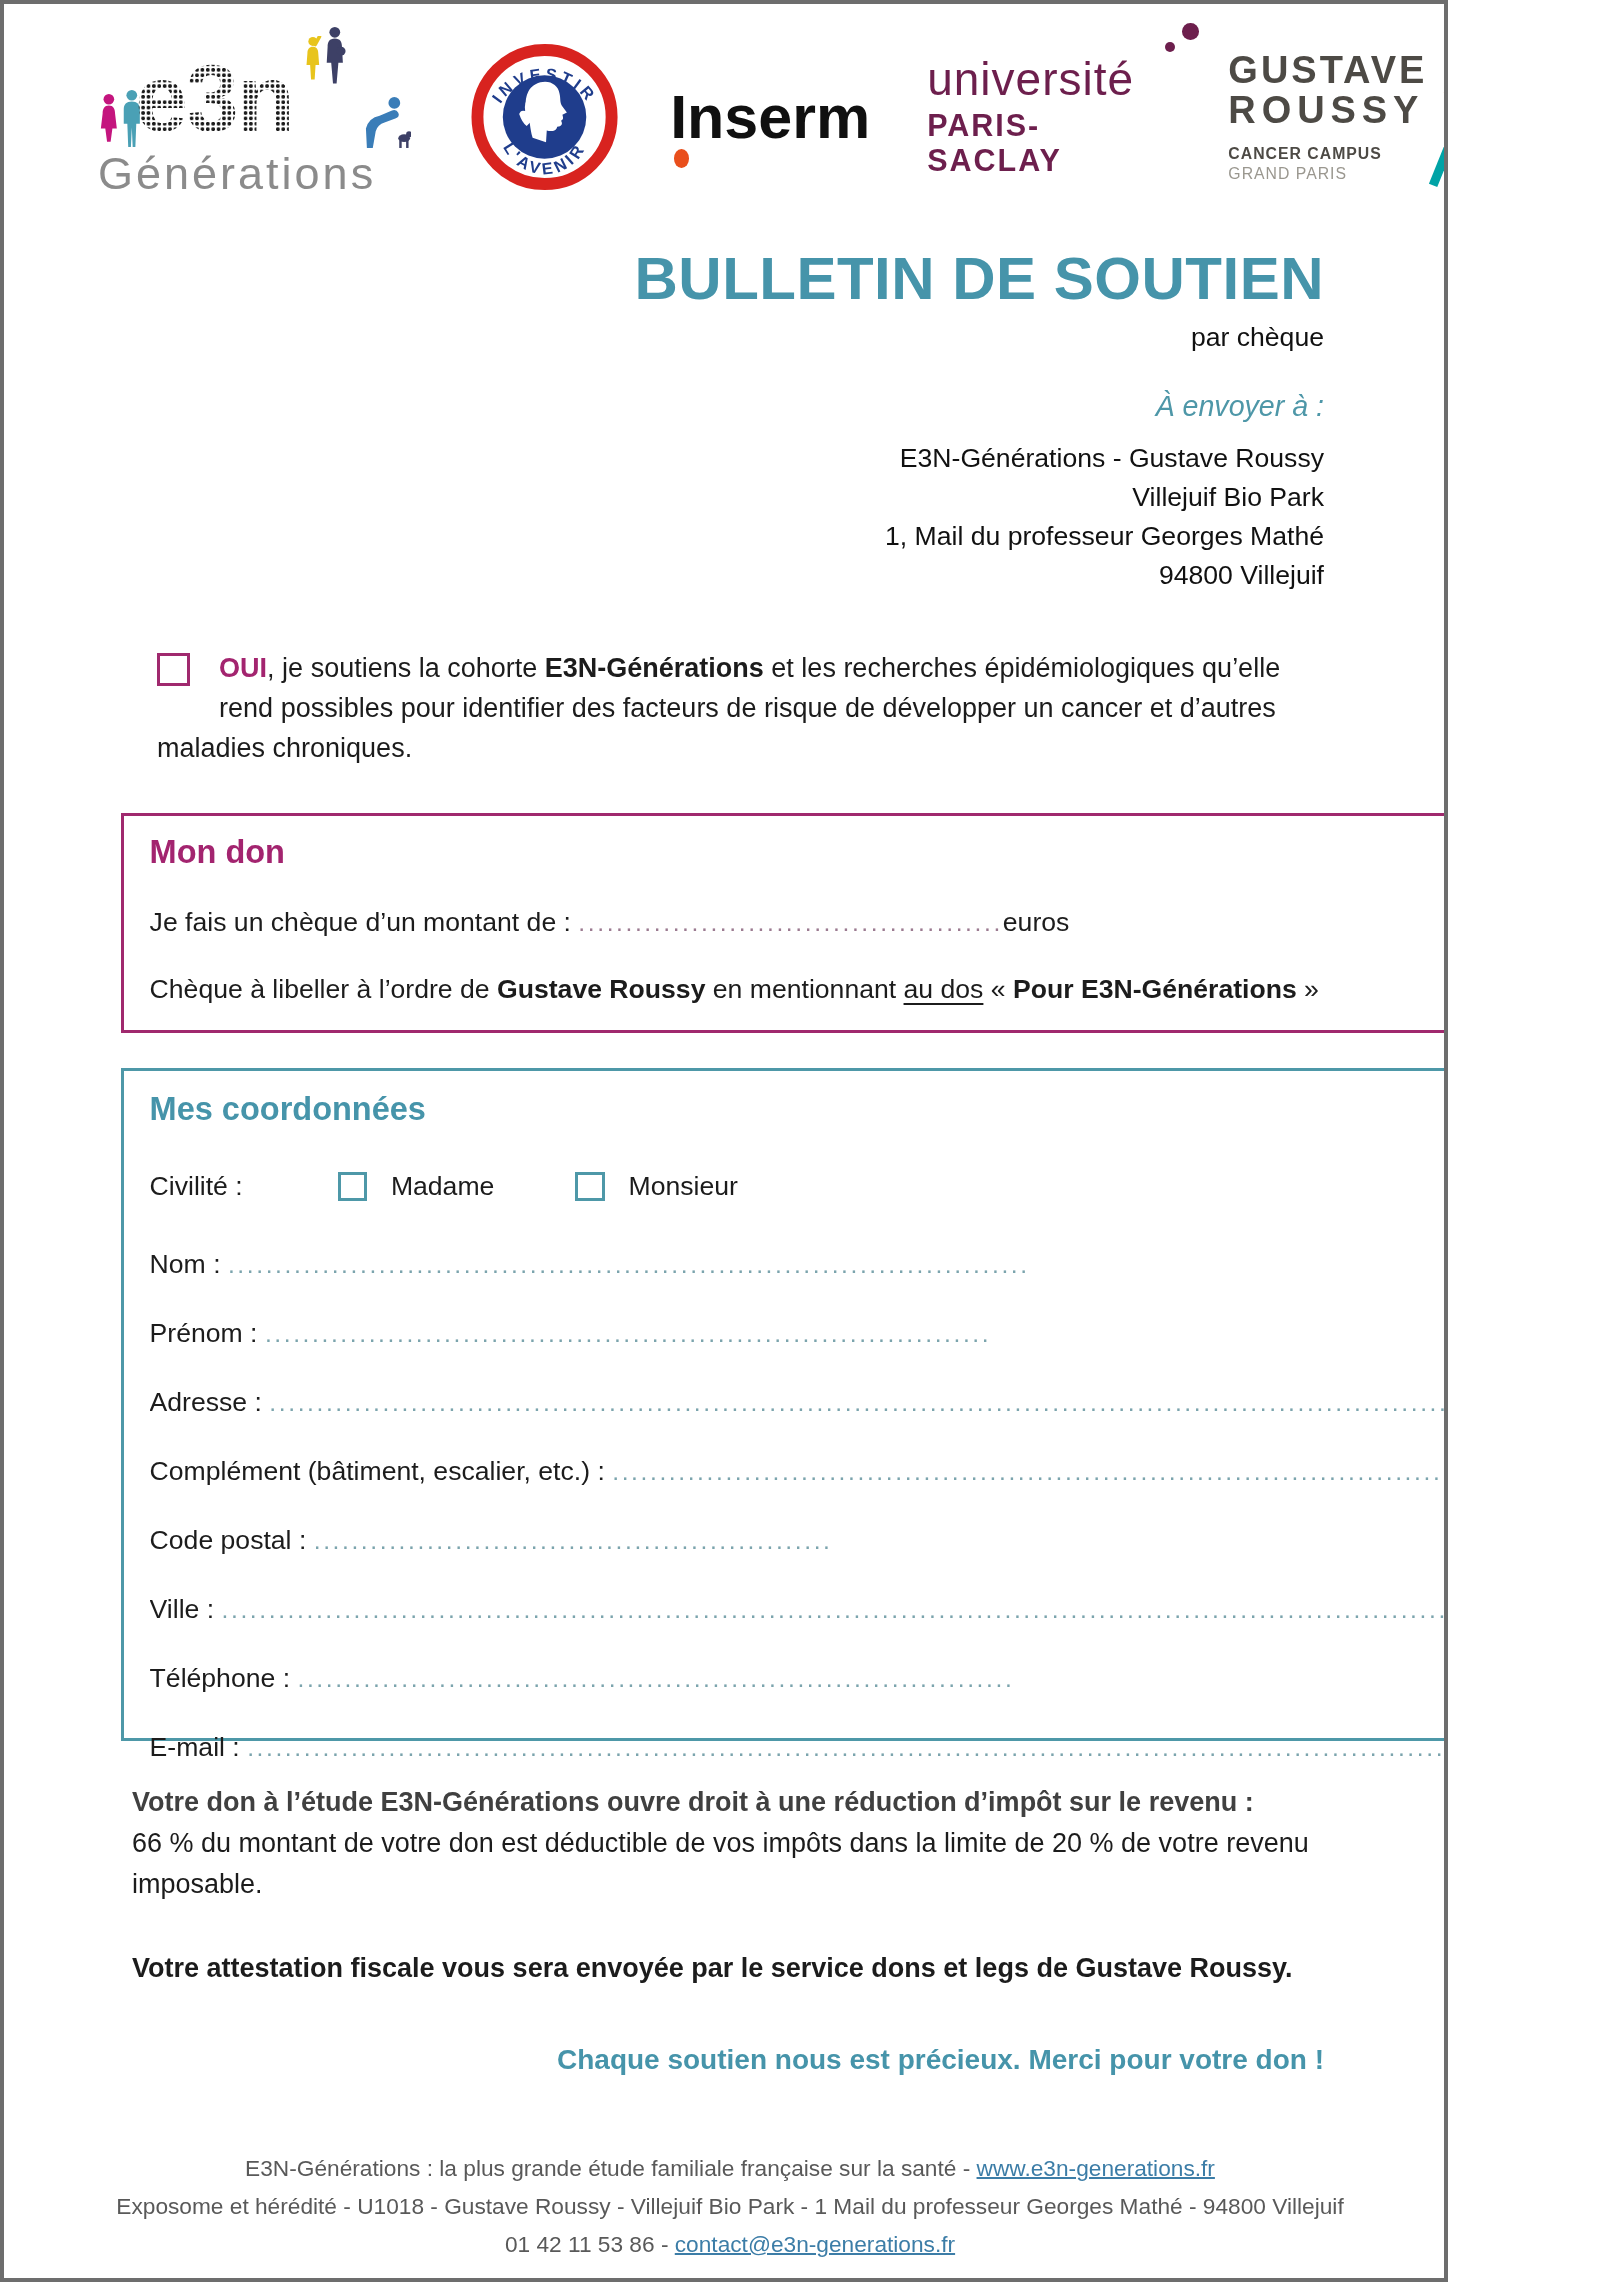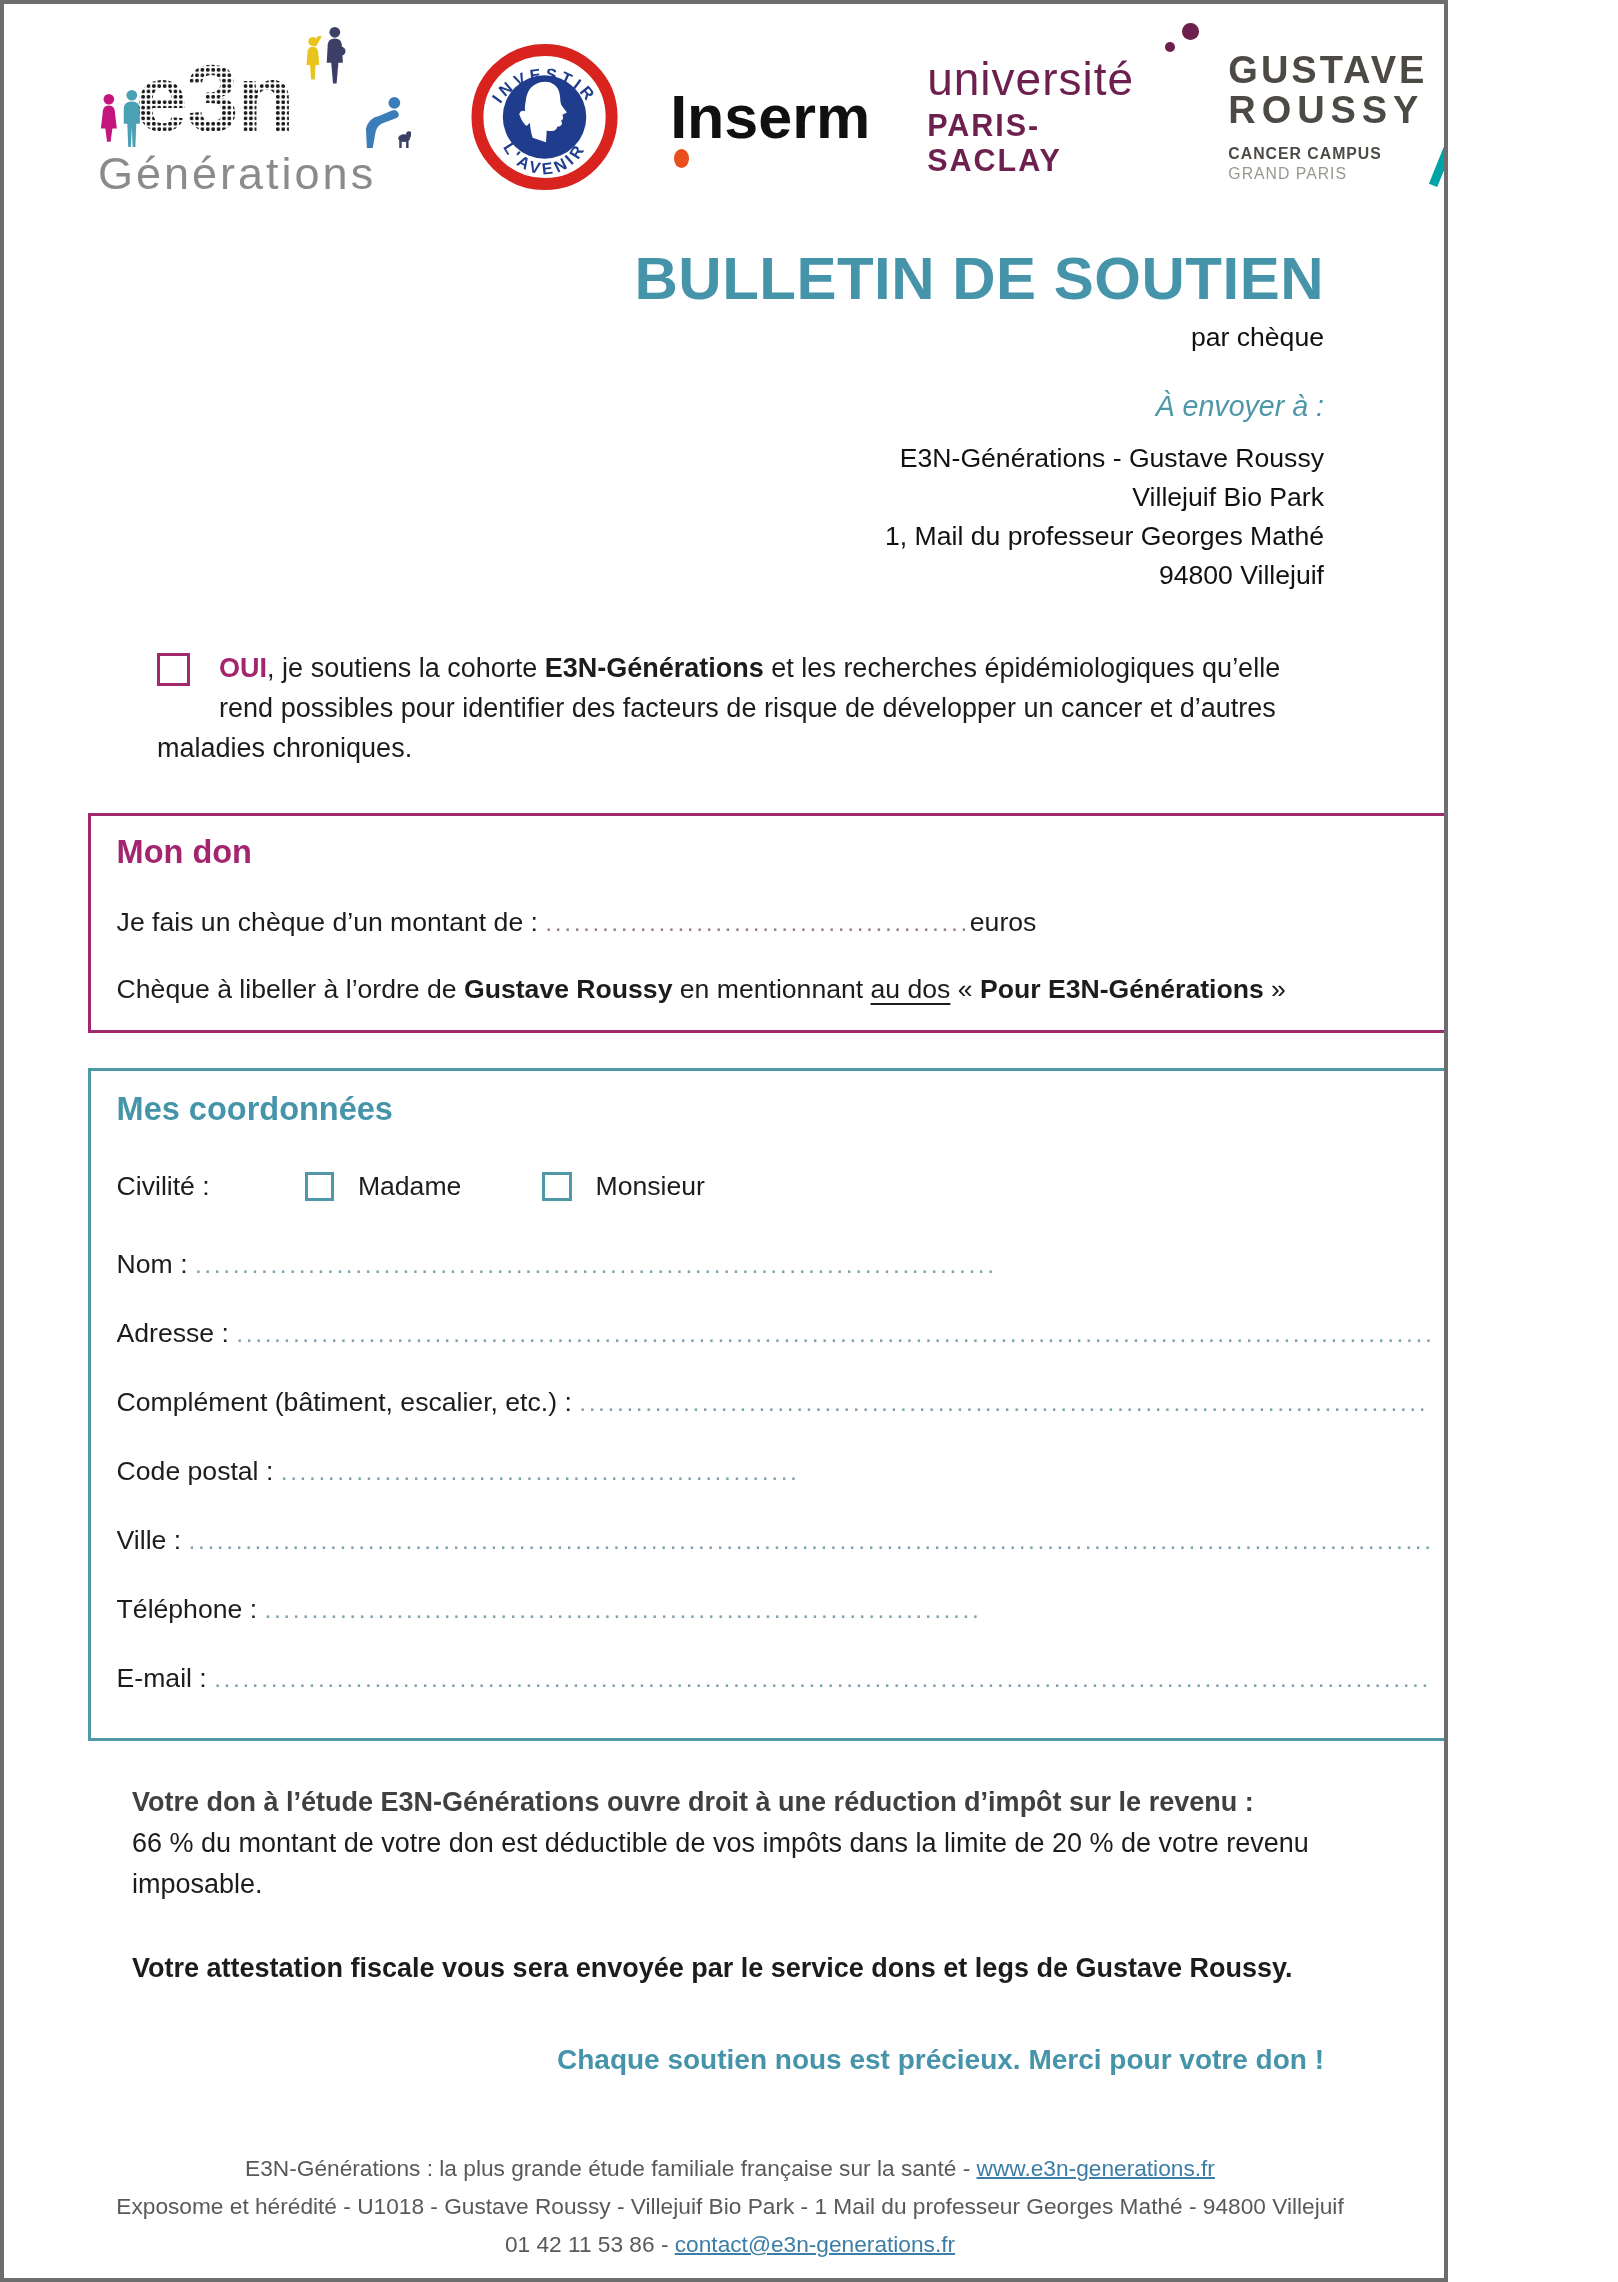--- a/index.html
+++ b/index.html
@@ -60,21 +60,21 @@
   .send-heading { font-size:28.6px; font-style:italic; color:#4e97a8; margin-bottom:15.8px; }
   .send-line { font-size:26.6px; line-height:39px; color:#111; }
 
   
   .consent { margin:53px 120px 0 153px; font-size:27px; line-height:40px; }
   .cb { display:inline-block; box-sizing:border-box; background:#fff; }
   .consent-cb { float:left; width:32.5px; height:32.5px; border:3.9px solid #a0296e; margin:4.9px 29.6px 3.9px 0; }
   .magenta-strong { color:#a3246f; font-weight:700; }
 
   
-  .box { box-sizing:border-box; margin-left:84px; width:1371px; background:#fff; }
+  .box { box-sizing:border-box; margin-left:117px; width:1371px; background:#fff; }
   .don-box { border:3.9px solid #a0296e; margin-top:45px; height:220px; padding:9.9px 25.6px; }
   .coord-box { border:3.9px solid #4e98a8; margin-top:35px; height:673px; padding:11.8px 25.6px; }
   .box-heading { font-size:32.5px; font-weight:700; margin:7.9px 0 0; }
   .don-heading { color:#a3246f; }
   .coord-heading { color:#4694aa; }
 
   .don-line { font-size:26.6px; margin-top:36px; white-space:nowrap; overflow:hidden; }
   .dots { font-size:24.6px; letter-spacing:2.6px; }
   .dots-pink { color:#9b7a90; }
   .dots-teal { color:#7ba4ad; }
@@ -221,20 +221,21 @@
 
     <div class="civilite-row">
       <span>Civilité :</span>
       <span class="cb civ-cb civ-cb-1"></span>
       <span class="civ-label">Madame</span>
       <span class="cb civ-cb civ-cb-2"></span>
       <span class="civ-label">Monsieur</span>
     </div>
 
     <div class="field-row first"><span>Nom : </span><span class="dots dots-teal">.....................................................................................</span></div>
+    <div class="field-row"><span>Prénom : </span><span class="dots dots-teal">.............................................................................</span></div>
     <div class="field-row"><span>Adresse : </span><span class="dots dots-teal">...................................................................................................................................</span></div>
     <div class="field-row"><span>Complément (bâtiment, escalier, etc.) : </span><span class="dots dots-teal">............................................................................................</span></div>
     <div class="field-row"><span>Code postal : </span><span class="dots dots-teal">.......................................................</span></div>
     <div class="field-row"><span>Ville : </span><span class="dots dots-teal">.........................................................................................................................................</span></div>
     <div class="field-row"><span>Téléphone : </span><span class="dots dots-teal">............................................................................</span></div>
     <div class="field-row"><span>E-mail : </span><span class="dots dots-teal">......................................................................................................................................</span></div>
   </section>
 
   <section class="tax">
     <div class="tax-heading">Votre don à l’étude E3N-Générations ouvre droit à une réduction d’impôt sur le revenu :</div>

